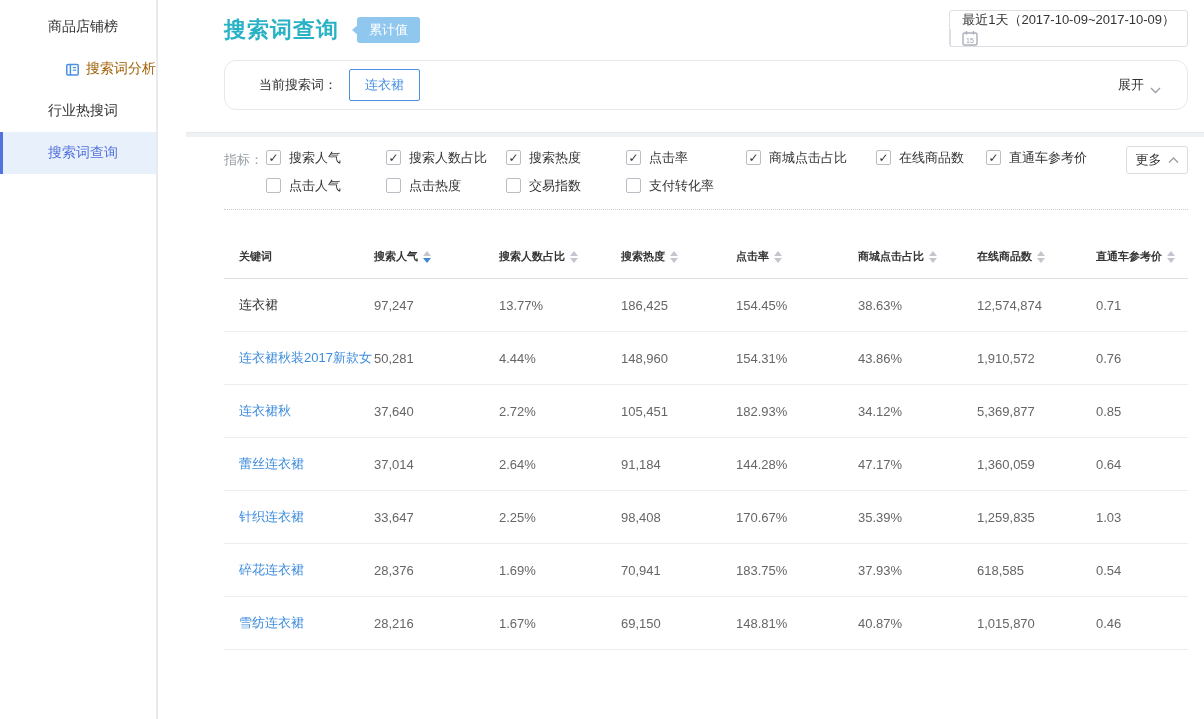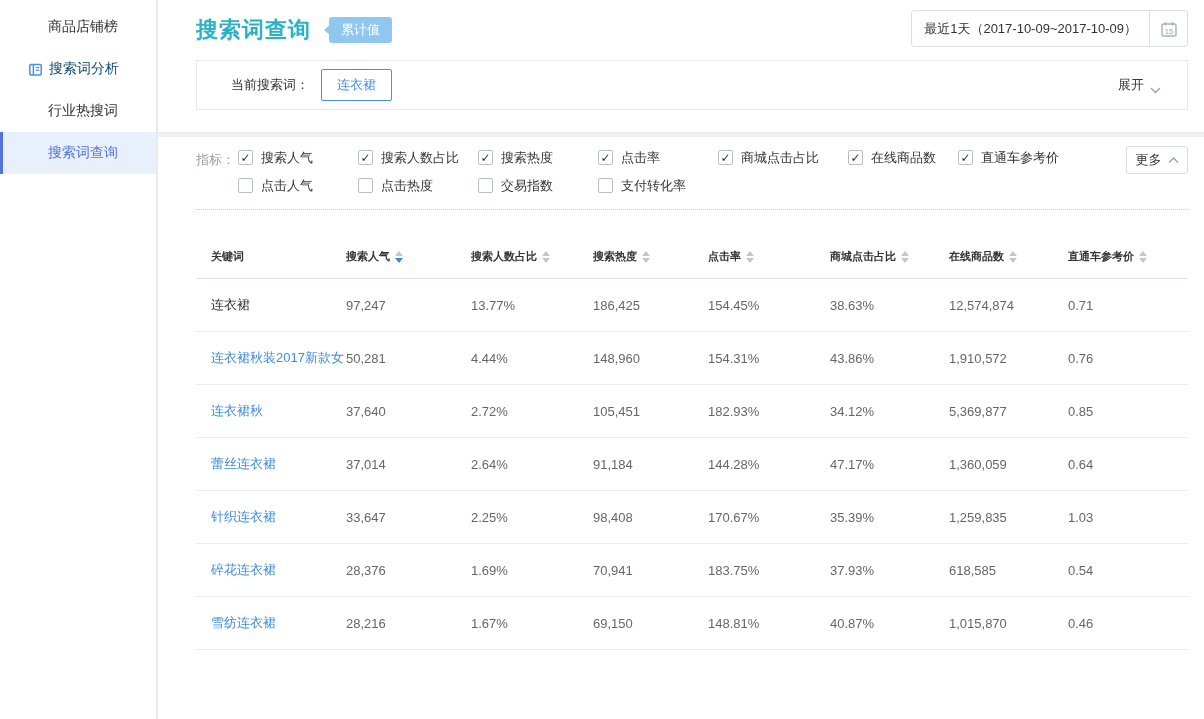--- a/index.html
+++ b/index.html
@@ -1,41 +1,41 @@
 <!DOCTYPE html>
 <html style="--title-teal: #29b2c6; --badge-bg: #8fc7ef; --sidebar-active: #5272dd; --accent-blue: #4a90e2; --link-blue: #3e8ddd; --sort-active: #3d88d8;"><head>
 <meta charset="utf-8">
 <style>
   *{margin:0;padding:0;box-sizing:border-box;}
   html,body{width:1204px;height:719px;}
   body{font-family:"Liberation Sans","DejaVu Sans",sans-serif;background:#fff;color:#333;font-size:13px;overflow:hidden;}
-  .app{display:flex;width:1204px;height:719px;}
+  .app{display:flex;width:1204px;height:719px;gap:28px;}
 
   
   .sidebar{width:158px;flex:0 0 158px;background:#fff;border-right:2px solid #e7eaee;padding-top:6px;}
   .side-item{position:relative;height:42px;display:flex;align-items:center;padding-left:48px;font-size:14px;color:#333;cursor:pointer;}
-  .side-item.muted{color:#0c4a6e;padding-left:28px;}
+  .side-item.muted{color:#a16207;padding-left:28px;justify-content:flex-end;}
   .side-item .side-icon{margin-right:6px;display:inline-flex;align-items:center;}
   .side-item.active{background:#e8f0fc;color:var(--sidebar-active,#5272dd);}
   .side-item.active::before{content:"";position:absolute;left:0;top:0;bottom:0;width:3px;background:var(--sidebar-active,#5272dd);}
 
   
   .main{flex:1;display:flex;flex-direction:column;background:#fff;min-width:0;}
   .header-zone{padding:0 16px 0 38px;}
   .title-row{height:60px;display:flex;align-items:center;position:relative;}
   .page-title{font-size:22px;font-weight:bold;color:var(--title-teal,#29b2c6);letter-spacing:1px;}
   .badge{position:relative;margin-left:18px;background:var(--badge-bg,#8fc7ef);color:#fff;font-size:13px;padding:4px 12px;border-radius:3px;}
   .badge::before{content:"";position:absolute;left:-11px;top:50%;transform:translateY(-50%);border:6px solid transparent;border-right:7px solid var(--badge-bg,#8fc7ef);}
   .header-controls{position:absolute;right:0;top:10px;display:flex;align-items:stretch;}
-  .date-control{height:37px;border:1px solid #dcdfe3;border-radius:3px;display:flex;align-items:center;cursor:pointer;background:#fff;}
+  .date-control{height:37px;border:1px solid #dcdfe3;border-radius:3px;display:flex;align-items:center;cursor:pointer;background:#fff;flex-direction:column;}
   .date-text{padding:0 12px;font-size:13px;color:#333;white-space:nowrap;}
   .cal-seg{width:38px;align-self:stretch;border-left:1px solid #dcdfe3;display:flex;align-items:center;justify-content:center;}
   .terminal-select{height:37px;border:1px solid #dcdfe3;border-radius:3px;margin-left:8px;padding:0 12px;display:flex;align-items:center;gap:7px;font-size:13px;cursor:pointer;background:#fff;white-space:nowrap;}
 
-  .filter-box{height:50px;border:1px solid #e5e8ec;border-radius:0;display:flex;align-items:center;padding:0 24px;position:relative;background:#fff;}
+  .filter-box{height:50px;border:1px solid #e5e8ec;border-radius:12px;display:flex;align-items:center;padding:0 24px;position:relative;background:#fff;}
   .filter-label{margin-left:10px;color:#333;}
   .term-btn{margin-left:12px;border:1px solid var(--accent-blue,#4a90e2);color:var(--accent-blue,#4a90e2);background:#fff;padding:6px 15px;border-radius:2px;font-size:13px;cursor:pointer;font-family:inherit;}
   .expand{position:absolute;right:26px;display:flex;align-items:flex-end;gap:6px;color:#333;cursor:pointer;}
 
   .zone-sep{height:5px;background:#eef1f4;border-top:1px solid #e6eaee;margin-top:22px;}
 
   
   .content-panel{flex:1;padding:12px 16px 0 38px;position:relative;min-width:0;}
   .indicators{position:relative;display:flex;}
   .ind-label{color:#9aa0a6;width:42px;padding-top:2px;flex:0 0 42px;}

